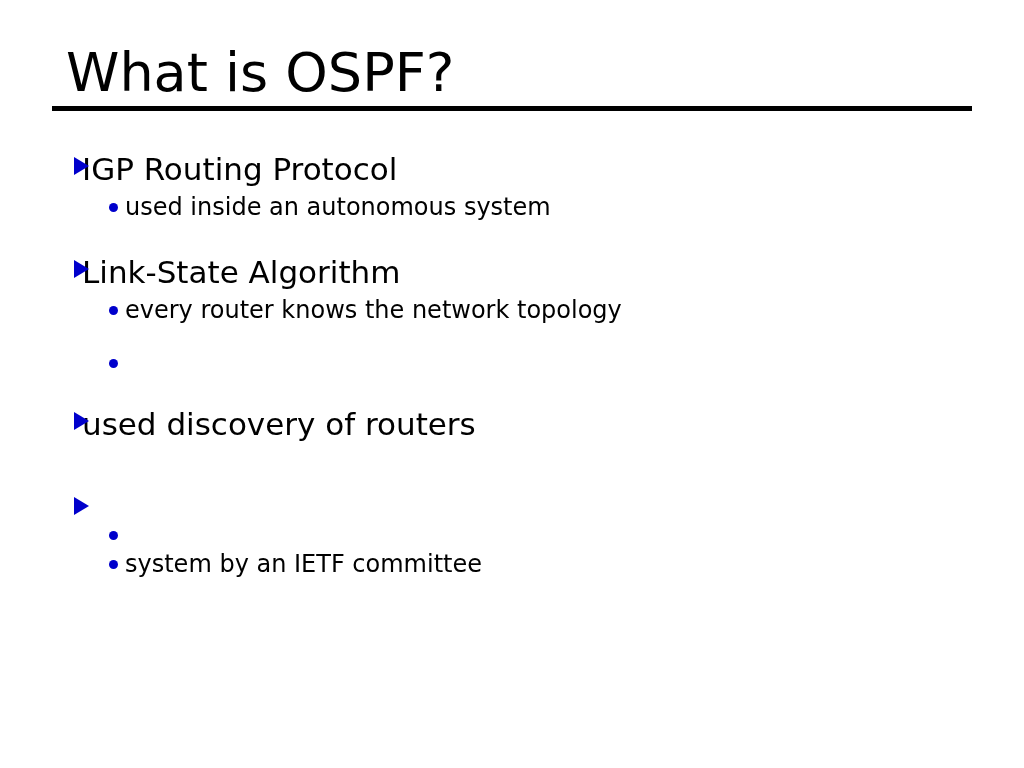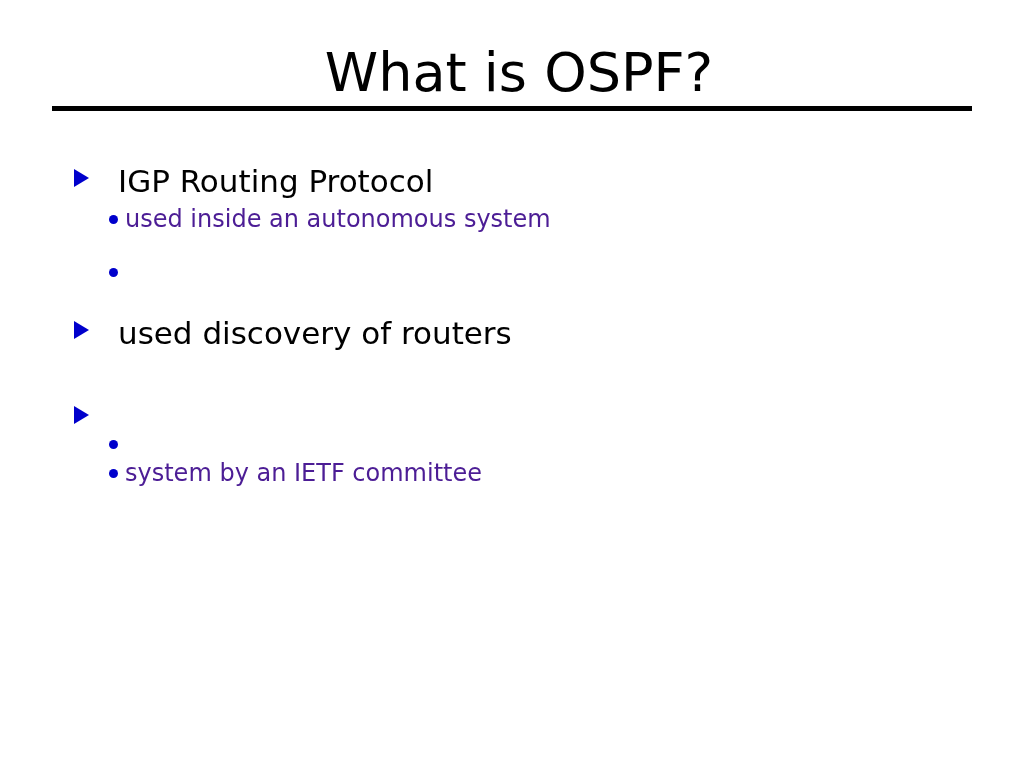--- a/index.html
+++ b/index.html
@@ -14,21 +14,20 @@
     font-family: "DejaVu Sans", "Liberation Sans", sans-serif;
     color: #000000;
     overflow: hidden;
   }
   .slide {
     position: relative;
     width: 1024px;
     height: 556px;
     background: #ffffff;
     box-sizing: border-box;
-    text-align: center;
   }
 
   
   .title-block {
     position: absolute;
     left: 52px;
     top: 44px;
     width: 920px;
   }
   .slide-title {
@@ -59,22 +58,21 @@
     margin: 0 0 30px 0;
   }
   .group:last-child {
     margin-bottom: 0;
   }
 
   
   .l1 {
     display: flex;
     align-items: baseline;
-    margin: 16px 0 4px 0;
-    gap: 36px;
+    margin: 4px 0 4px 0;
   }
   .l1-marker {
     width: 30px;
     flex: 0 0 30px;
     display: inline-block;
     position: relative;
     top: -5px;
   }
   .tri {
     display: inline-block;
@@ -110,21 +108,21 @@
     display: inline-block;
     width: 9px;
     height: 9px;
     border-radius: 50%;
     background: #0000cc;
     margin-right: 7px;
   }
   .l2-text {
     font-size: 24px;
     line-height: 31px;
-    color: #4c1d95;
+    color: #000000;
     white-space: nowrap;
   }
 </style>
 </head>
 <body>
 
 <div class="slide">
 
   <div class="title-block">
     <h1 class="slide-title">What is OSPF?</h1>
@@ -137,20 +135,30 @@
       <div class="l1">
         <span class="l1-marker"><span class="tri"></span></span>
         <span class="l1-text">IGP Routing Protocol</span>
       </div>
       <div class="l2">
         <span class="l2-marker"><span class="dot"></span></span>
         <span class="l2-text">used inside an autonomous system</span>
       </div>
     </div>
 
+    <div class="group">
+      <div class="l1">
+        <span class="l1-marker"><span class="tri"></span></span>
+        <span class="l1-text">Link-State Algorithm</span>
+      </div>
+      <div class="l2">
+        <span class="l2-marker"><span class="dot"></span></span>
+        <span class="l2-text">every router knows the network topology</span>
+      </div>
+    </div>
 
     <div class="group">
       <div class="l2">
         <span class="l2-marker"><span class="dot"></span></span>
       </div>
     </div>
 
     <div class="group" style="margin-bottom:59px;">
       <div class="l1">
         <span class="l1-marker"><span class="tri"></span></span>

